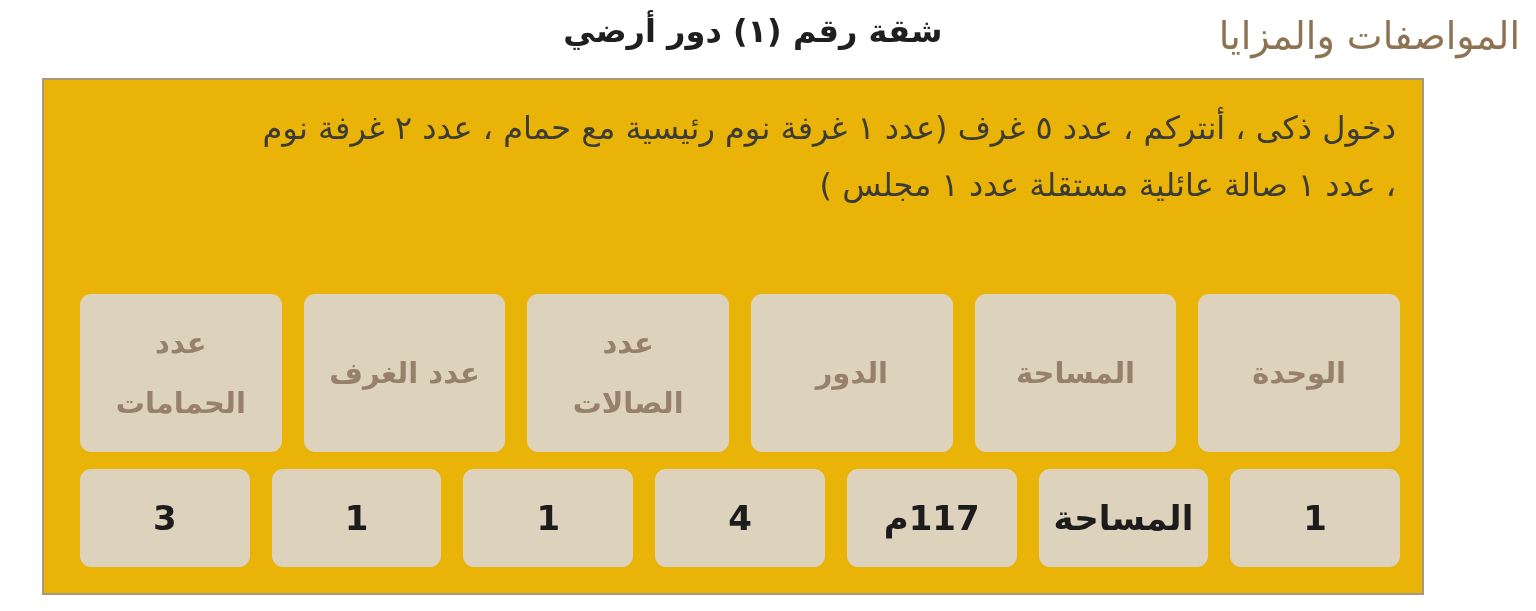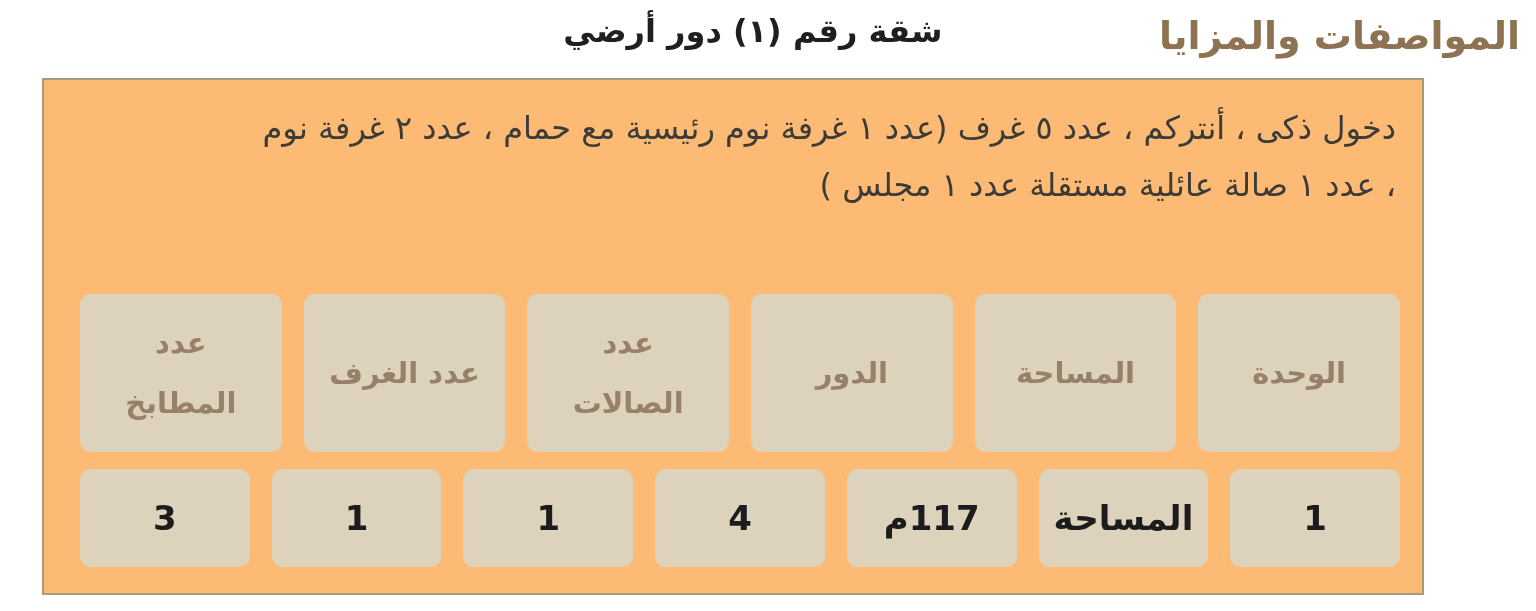--- a/index.html
+++ b/index.html
@@ -20,21 +20,21 @@
   .top-header {
     position: absolute;
     top: 0; right: 0; left: 0;
     height: 78px;
   }
   .section-title {
     position: absolute;
     top: 14px;
     right: 16px;
     font-size: 38px;
-    font-weight: bold;
+    font-weight: normal;
     color: #8d7352;
     letter-spacing: 0;
   }
   .unit-title {
     position: absolute;
     top: 12px;
     left: 50%;
     transform: translateX(-54%);
     font-size: 32px;
     font-weight: bold;
@@ -42,21 +42,21 @@
     white-space: nowrap;
   }
 
   
   .content-box {
     position: absolute;
     top: 78px;
     right: 112px;
     width: 1382px;
     height: 517px;
-    background: #fdba74;
+    background: #eab308;
     border: 2px solid #a79a7c;
   }
 
   
   .description {
     padding: 20px 26px 0 60px;
     color: #3b3b38;
     font-size: 32px;
     line-height: 57px;
     text-align: right;
@@ -118,21 +118,21 @@
     </div>
 
     <div class="spec-table">
 
       <div class="spec-row">
         <div class="cell header-cell">الوحدة</div>
         <div class="cell header-cell">المساحة</div>
         <div class="cell header-cell">الدور</div>
         <div class="cell header-cell">عدد الصالات</div>
         <div class="cell header-cell">عدد الغرف</div>
-        <div class="cell header-cell">عدد المطابخ</div>
+        <div class="cell header-cell">عدد الحمامات</div>
       </div>
 
       <div class="spec-row">
         <div class="cell value-cell">1</div>
         <div class="cell value-cell">المساحة</div>
         <div class="cell value-cell">117م</div>
         <div class="cell value-cell">4</div>
         <div class="cell value-cell">1</div>
         <div class="cell value-cell">1</div>
         <div class="cell value-cell">3</div>

